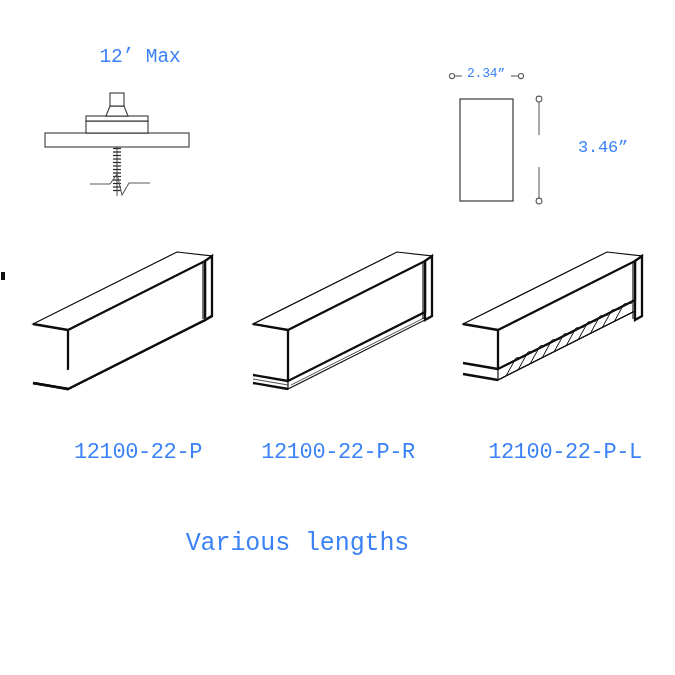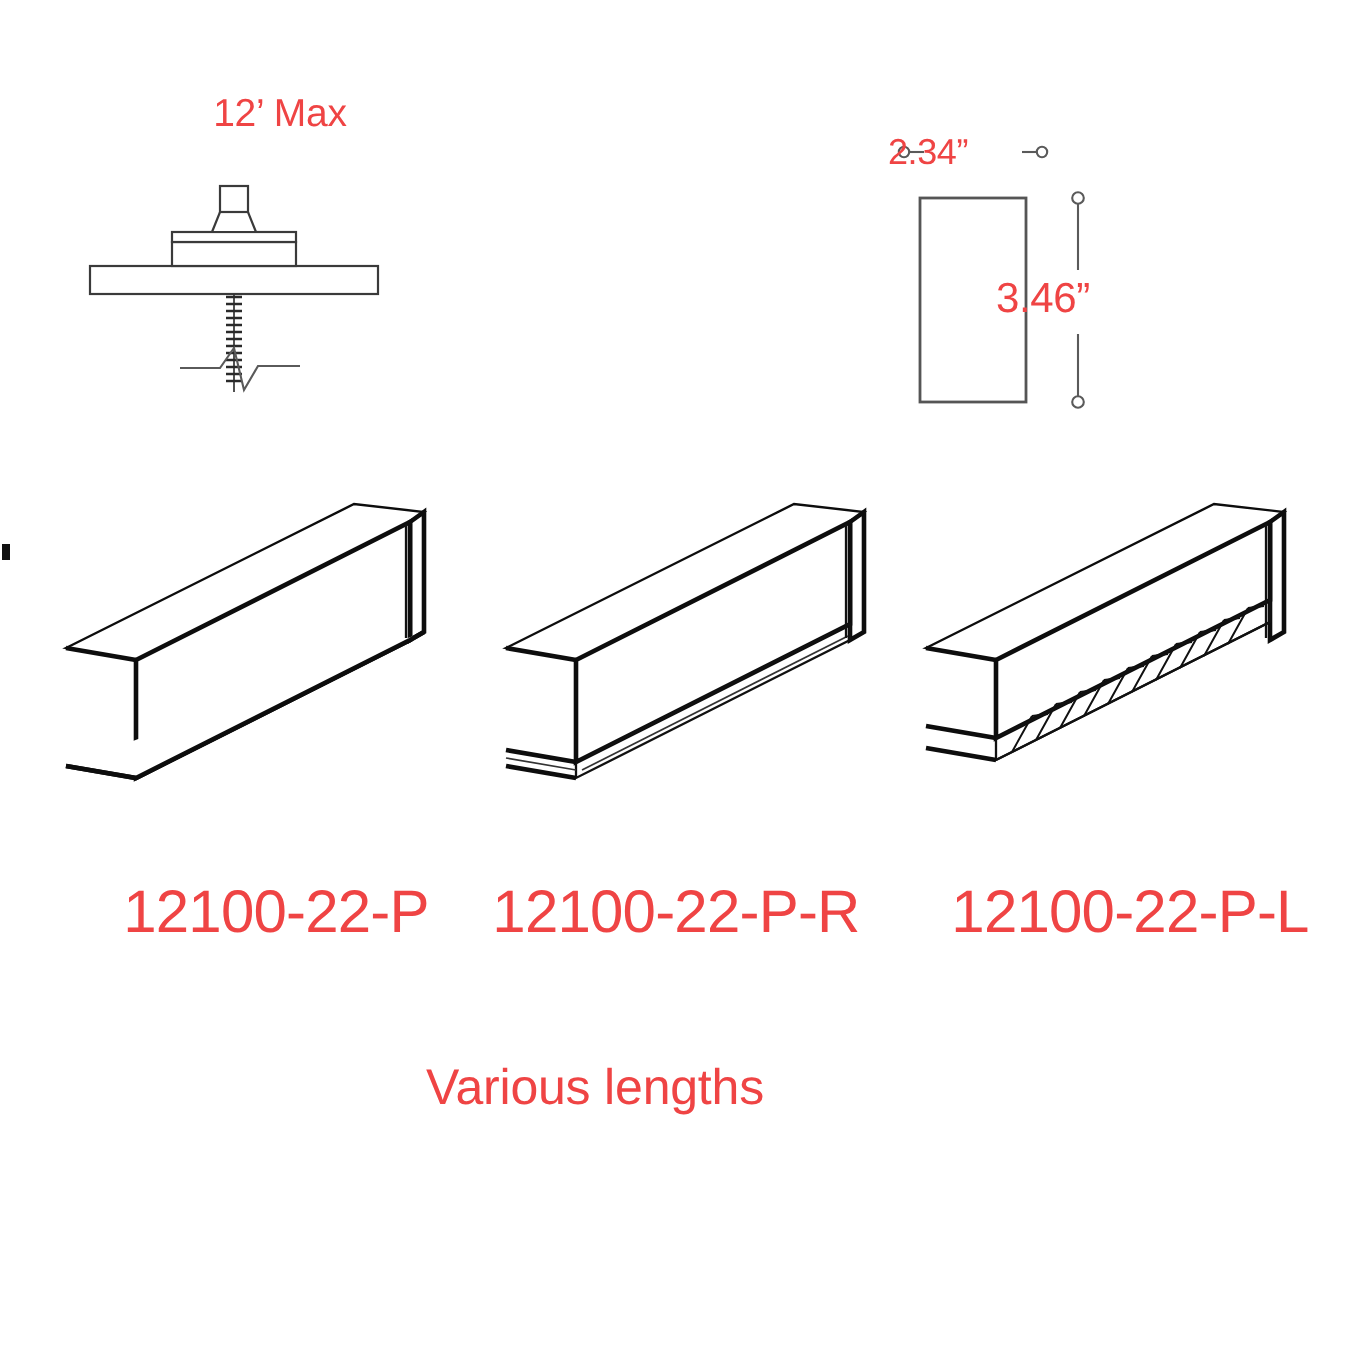--- a/index.html
+++ b/index.html
@@ -18,54 +18,55 @@
   #sheet {
     position: absolute;
     inset: 0;
     width: 675px;
     height: 675px;
   }
   .txt {
     position: absolute;
     text-align: center;
     white-space: nowrap;
-    color: #ef4444;
+    color: #3b82f6;
+    font-family: Liberation Mono, monospace;
   }
   
   #susp-title {
     left: 0;
     top: 44px;
     width: 280px;
     font-size: 19.5px;
     line-height: 26px;
     letter-spacing: -0.1px;
   }
   #susp-title .l2 { display: block; }
 
   
   #dim-w-label {
-    left: 384px;
+    left: 406px;
     top: 66px;
     width: 160px;
-    font-size: 18px;
+    font-size: 13px;
     letter-spacing: -0.2px;
   }
   #dim-h-label {
     left: 498px;
     top: 138px;
     width: 130px;
-    text-align: left;
-    font-size: 21px;
+    text-align: right;
+    font-size: 17px;
     letter-spacing: -0.2px;
   }
 
   
   .part-label {
     top: 440px;
-    font-size: 30px;
+    font-size: 22px;
     letter-spacing: -0.4px;
   }
   #part-0 { left: 33px;  width: 210px; }
   #part-1 { left: 232px; width: 212px; }
   #part-2 { left: 457px; width: 216px; }
 
   
   #footer-note {
     left: 0;
     top: 531px;

